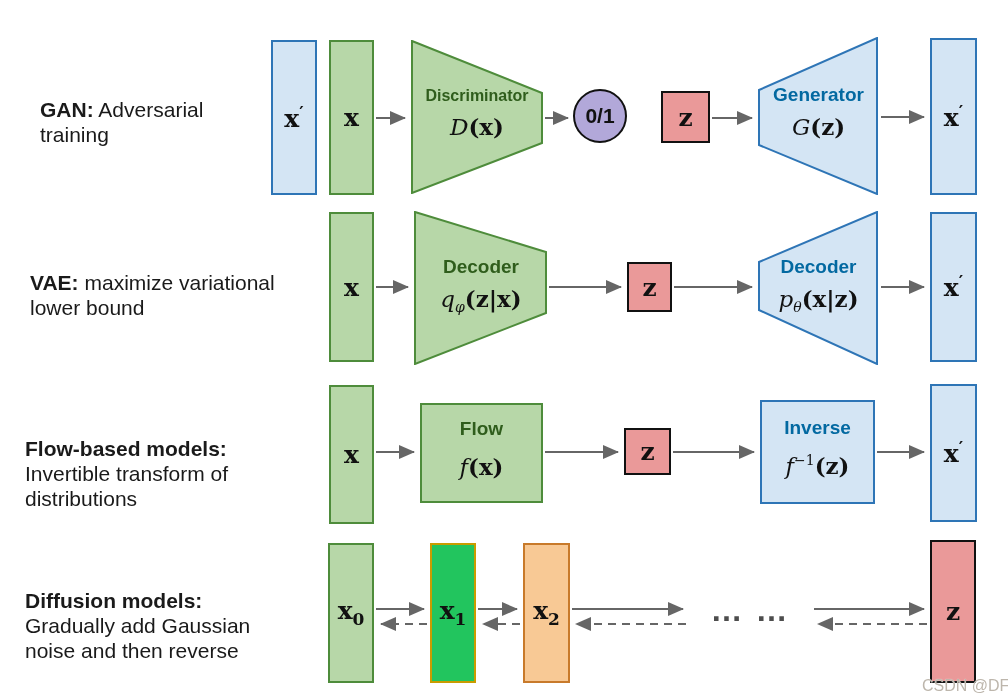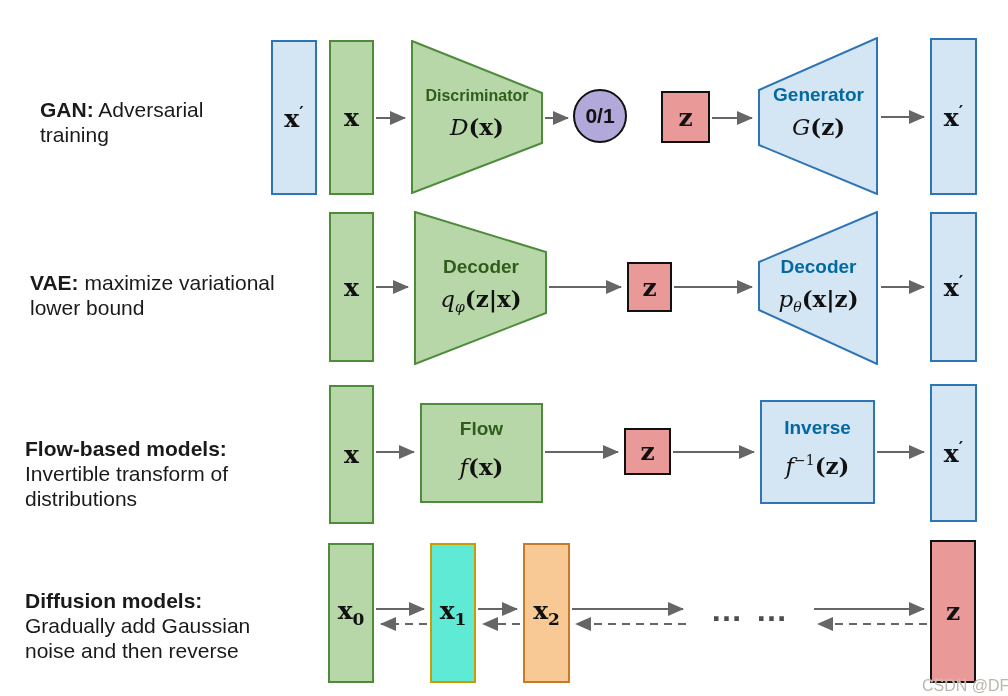--- a/index.html
+++ b/index.html
@@ -9,21 +9,21 @@
   
   .row-label{position:absolute;text-align:left;font-size:21px;line-height:25px;color:#1a1a1a;}
   .row-label .lb{font-weight:bold;}
   .row-label.stacked .lb{display:block;}
 
   
   .shape{position:absolute;box-sizing:border-box;display:flex;align-items:center;justify-content:center;}
   .rect-blue{background:#d4e5f4;border:2px solid #2e75b6;}
   .rect-green{background:#b7d7a8;border:2px solid #4e8c3b;}
   .rect-red{background:#ea9999;border:2px solid #111111;}
-  .rect-yellow{background:#5eead4;border:2px solid #c99c00;}
+  .rect-yellow{background:#22c55e;border:2px solid #c99c00;}
   .rect-orange{background:#f8c995;border:2px solid #c87a2b;}
   .circle-purple{background:#b2a8d9;border:2.5px solid #111111;border-radius:50%;}
 
   
   .vec{font-family:"DejaVu Serif",serif;font-weight:bold;font-size:25px;color:#111;line-height:1;}
   .vec .vsub{font-size:17px;font-weight:bold;}
   .vec .vmark{font-size:17px;vertical-align:super;font-weight:bold;}
   .circle-label{font-size:21px;font-weight:bold;color:#111;}
 
   

